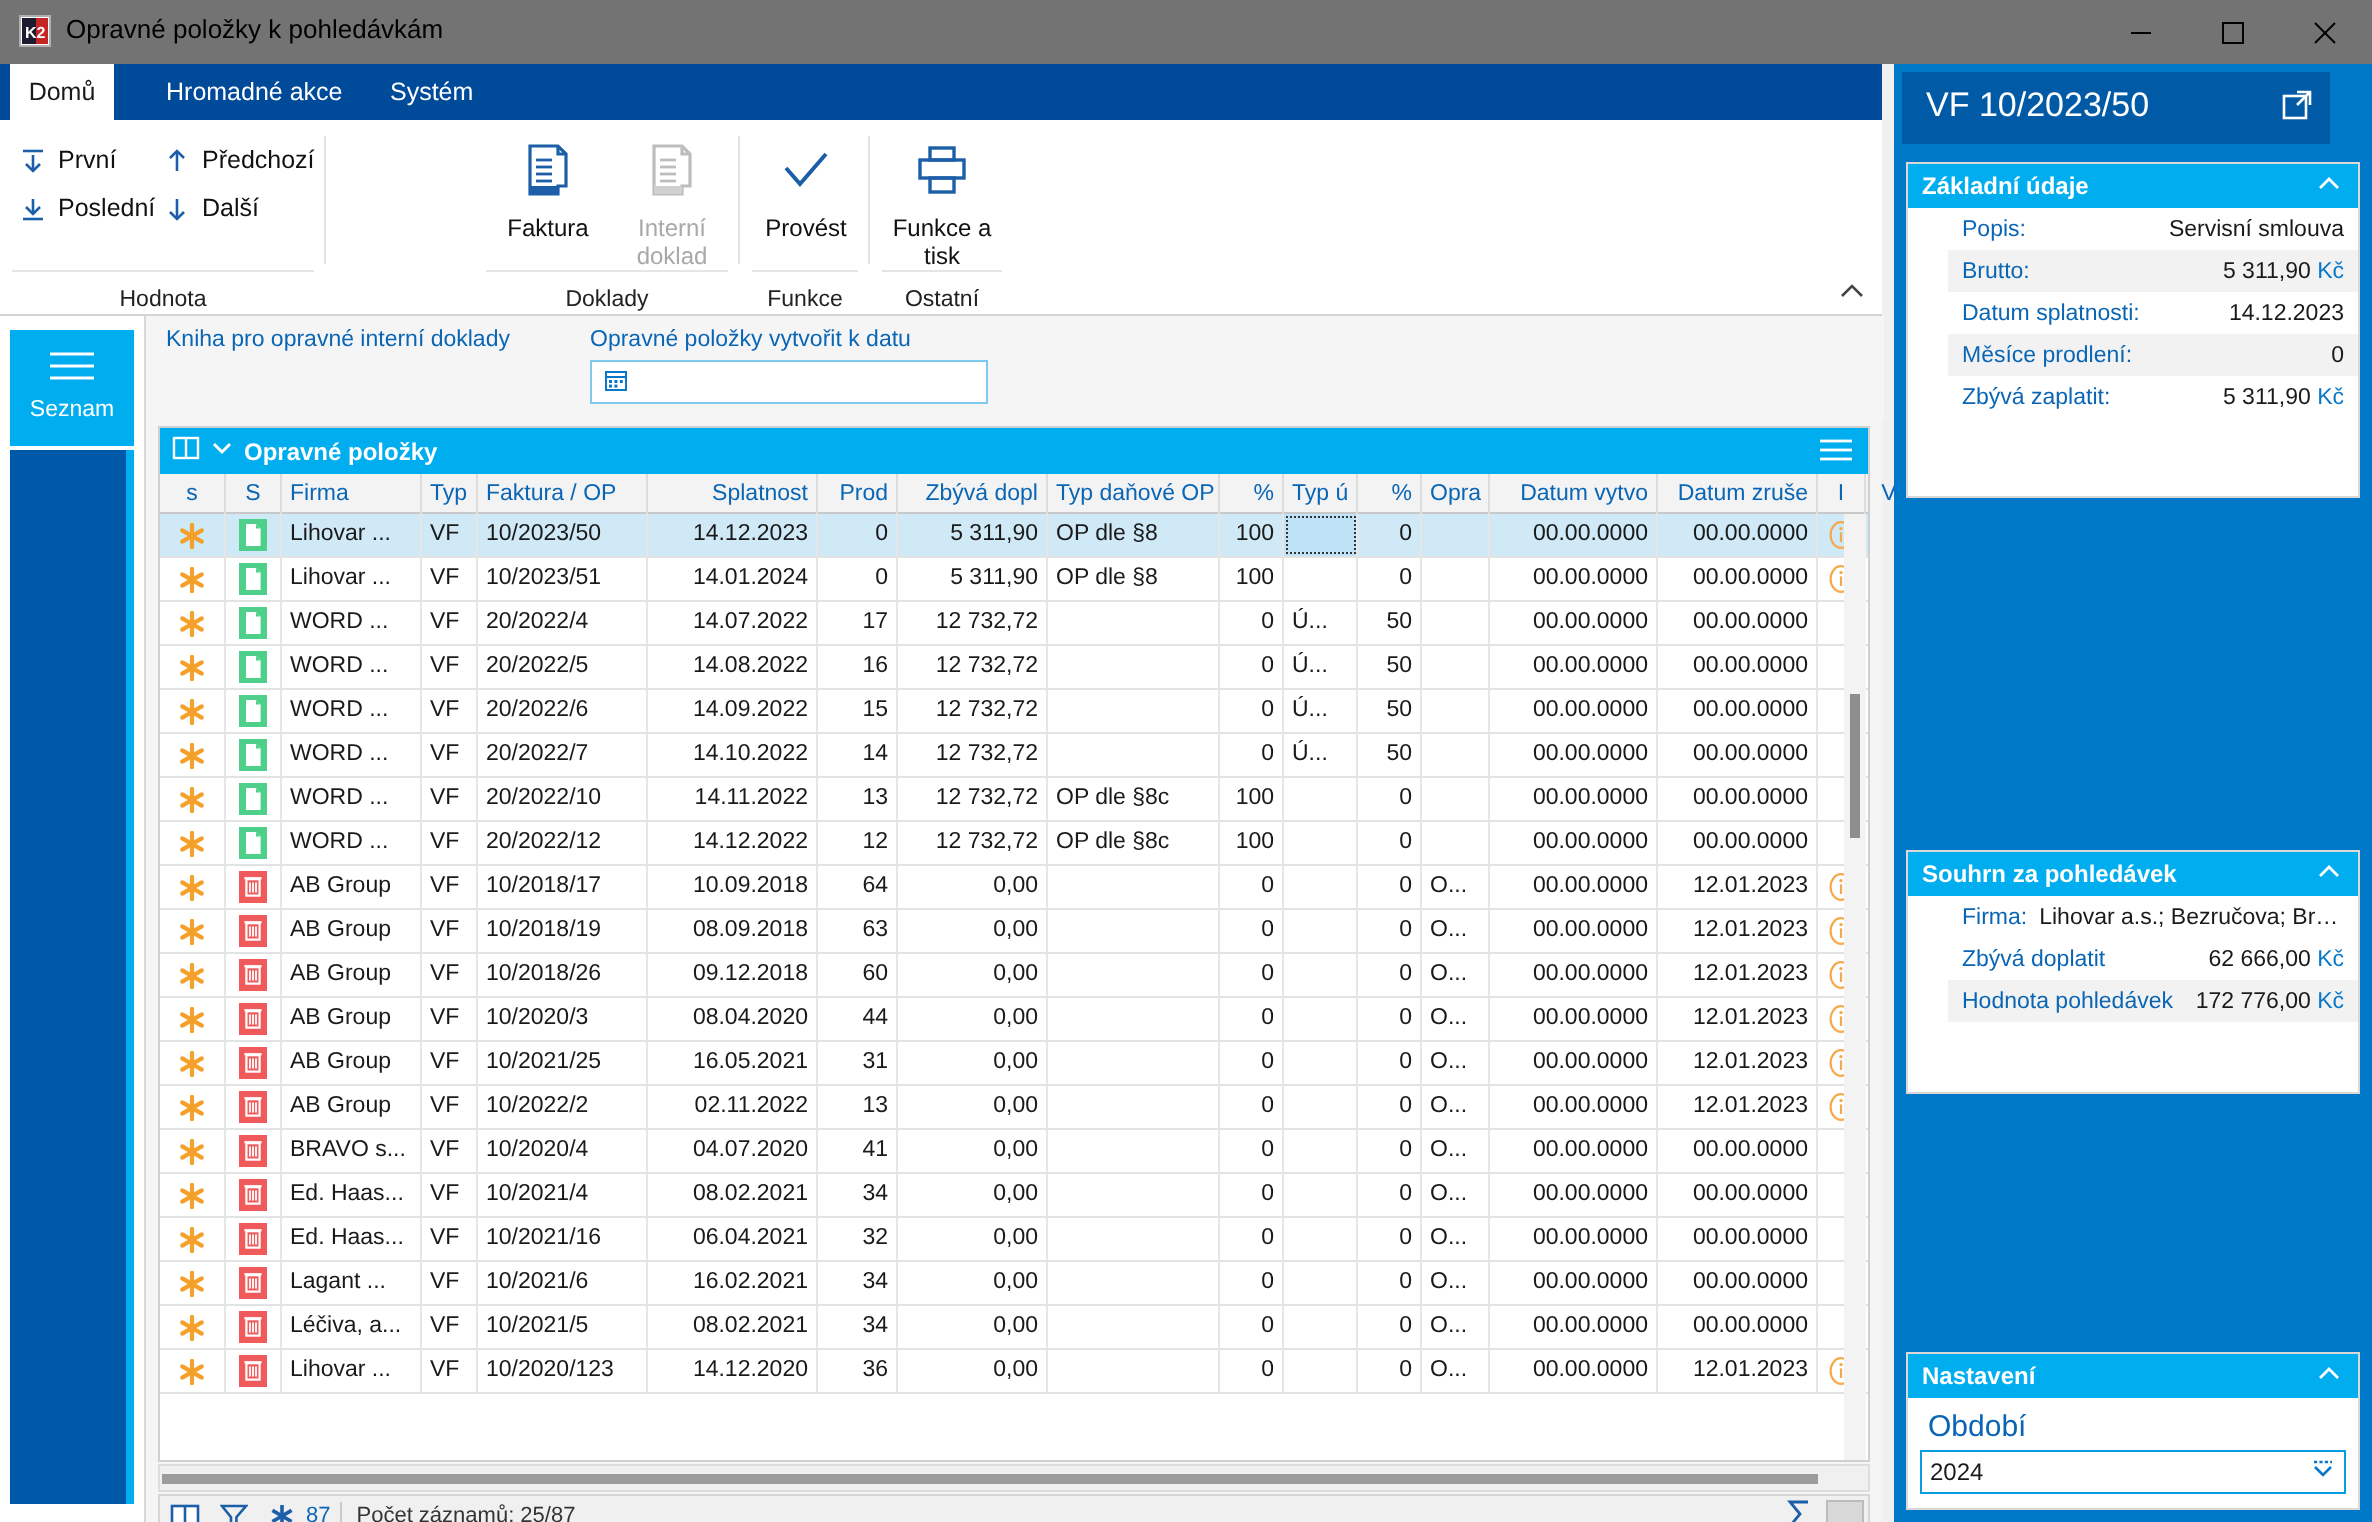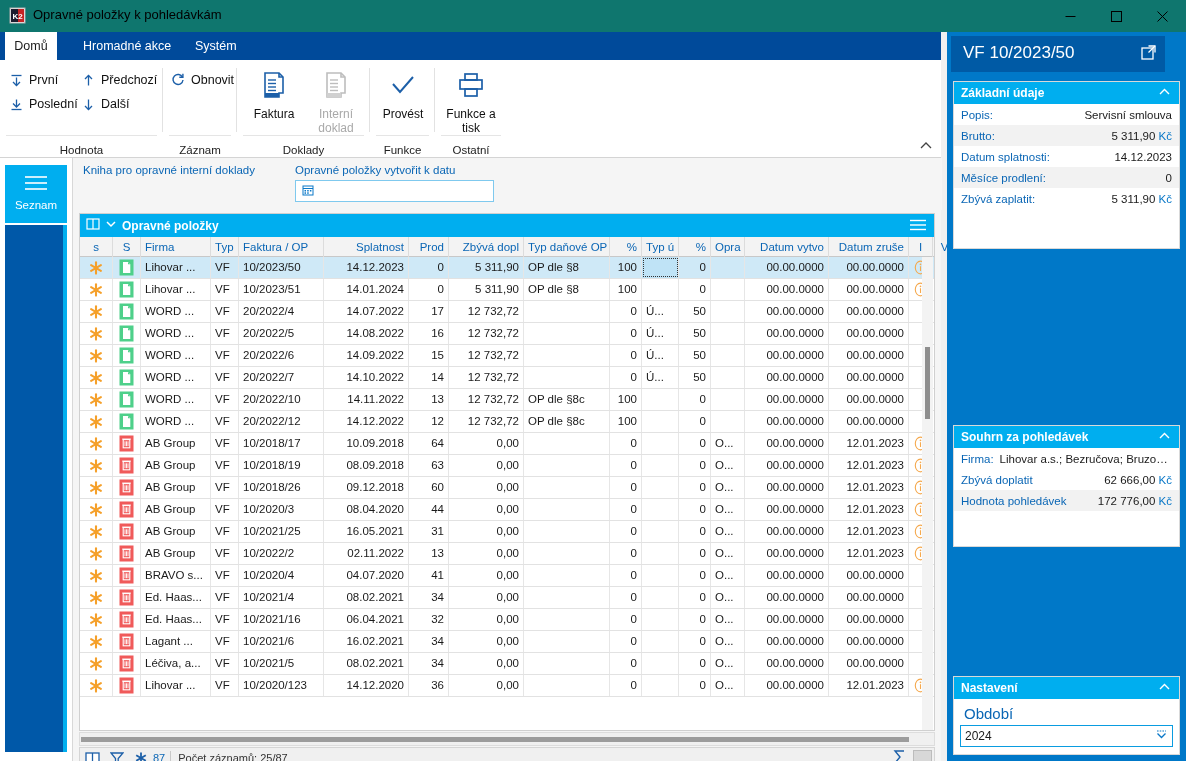--- a/index.html
+++ b/index.html
@@ -8,21 +8,21 @@
     width:1186px; height:761px;
     font-family:"Liberation Sans", sans-serif;
     font-size:12px;
     background:#ffffff;
     overflow:hidden;
     color:#1a1a1a;
   }
   .app { position:relative; width:1186px; height:761px; background:#f0f0f0; }
 
   
-  .titlebar { position:absolute; left:0; top:0; width:1186px; height:32px; background:#0f766e; }
+  .titlebar { position:absolute; left:0; top:0; width:1186px; height:32px; background:#737373; }
   .titlebar-icon { position:absolute; left:9px; top:7px; width:18px; height:18px; }
   .titlebar-title { position:absolute; left:33px; top:7px; font-size:13px; color:#000; white-space:nowrap; }
   .win-btn { position:absolute; top:0; width:46px; height:32px; display:flex; align-items:center; justify-content:center; }
   .wb-min { right:93px; } .wb-max { right:47px; } .wb-close { right:1px; }
 
   
   .ribbon-wrap { position:absolute; left:0; top:32px; width:941px; height:126px; background:#ffffff; }
   .tabstrip { position:absolute; left:0; top:0; width:941px; height:28px; background:#004a9a; }
   .tab { position:absolute; top:0; height:28px; line-height:28px; font-size:12.5px; color:#ffffff; padding:0 13px; white-space:nowrap; }
   .tab.active { background:#ffffff; color:#1a1a1a; }
@@ -90,21 +90,21 @@
   .sb-sq { width:19px; height:18px; background:#d8d8d8; border:1px solid #bcbcbc; margin-left:5px; }
 
   
   .right { position:absolute; left:947px; top:32px; width:239px; height:729px; background:#0078c8; }
   .rp-title { position:absolute; left:4px; top:4px; width:214px; height:36px; background:#005aa5; color:#fff; }
   .rp-title .t { position:absolute; left:12px; top:7px; font-size:17px; }
   .rp-title .pop { position:absolute; right:9px; top:9px; }
   .card { position:absolute; left:6px; width:227px; background:#fff; border:1px solid #d9d9d9; }
   .card-h { height:22px; background:#00aeef; color:#fff; font-weight:bold; font-size:12px; display:flex; align-items:center; padding:0 7px; }
   .card-h .chv { margin-left:auto; }
-  .krow { height:21px; display:flex; align-items:center; padding:0 7px; font-size:11.5px; }
+  .krow { height:21px; display:flex; align-items:center; padding:0 7px; font-size:11.5px;margin-left:20px; }
   .krow.alt { background:#f2f2f2; }
   .krow .k { color:#0a66b5; white-space:nowrap; }
   .krow .v { margin-left:auto; color:#1a1a1a; white-space:nowrap; }
   .krow .v .cur { color:#0a78c8; }
   .krow .vfull { margin-left:6px; color:#1a1a1a; overflow:hidden; text-overflow:ellipsis; white-space:nowrap; }
   .set-body { padding:5px 6px 7px; }
   .set-lb { font-size:15px; color:#0a66b5; margin:1px 0 3px 4px; }
   .set-in { height:22px; background:#fff; border:1px solid #0a9ce0; display:flex; align-items:center; padding:0 4px; font-size:12px; }
   .set-in .drop { margin-left:auto; color:#0a78c8; }
 </style>
@@ -179,32 +179,20 @@
               <line x1="6.5" y1="1.5" x2="6.5" y2="11.5" stroke="#1c5fa8" stroke-width="1.3"></line>
               <polyline points="3,8 6.5,11.5 10,8" fill="none" stroke="#1c5fa8" stroke-width="1.3"></polyline>
             </svg>
           <span>Další</span>
         </div>
         <div class="gline"></div>
         <div class="glabel">Hodnota</div>
         <div class="gsep"></div>
       </div>
 
-      <div class="rgroup" style="left:163px;width:74px;">
-        <div class="rsmall" style="left:8px;top:8px;">
-          <svg width="14" height="14" viewBox="0 0 14 14">
-              <path d="M11.5 4.2A5 5 0 1 0 12 7" fill="none" stroke="#1c5fa8" stroke-width="1.4"></path>
-              <polyline points="8.3,4.2 11.9,4.2 11.9,0.8" fill="none" stroke="#1c5fa8" stroke-width="1.4"></polyline>
-            </svg>
-          <span>Obnovit</span>
-        </div>
-        <div class="gline"></div>
-        <div class="glabel">Záznam</div>
-        <div class="gsep"></div>
-      </div>
 
       <div class="rgroup" style="left:237px;width:133px;">
         <div class="rbig" style="left:4px;">
           <div class="ic">
             <svg width="26" height="28" viewBox="0 0 26 28">
               <path d="M4 2 h14 l4 4 v16 h-4 v4 H4 Z" fill="#ffffff" stroke="#1c5fa8" stroke-width="1.6"></path>
               <path d="M18 2 v4 h4" fill="none" stroke="#1c5fa8" stroke-width="1.6"></path>
               <g stroke="#1c5fa8" stroke-width="1.4">
                   <line x1="7" y1="9" x2="15" y2="9"></line>
                   <line x1="7" y1="12.5" x2="15" y2="12.5"></line>

